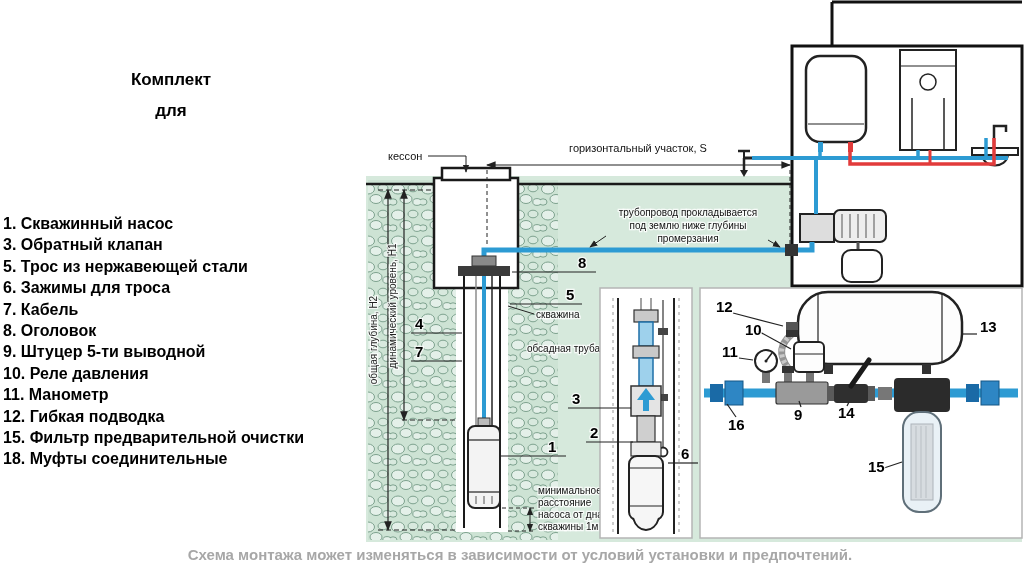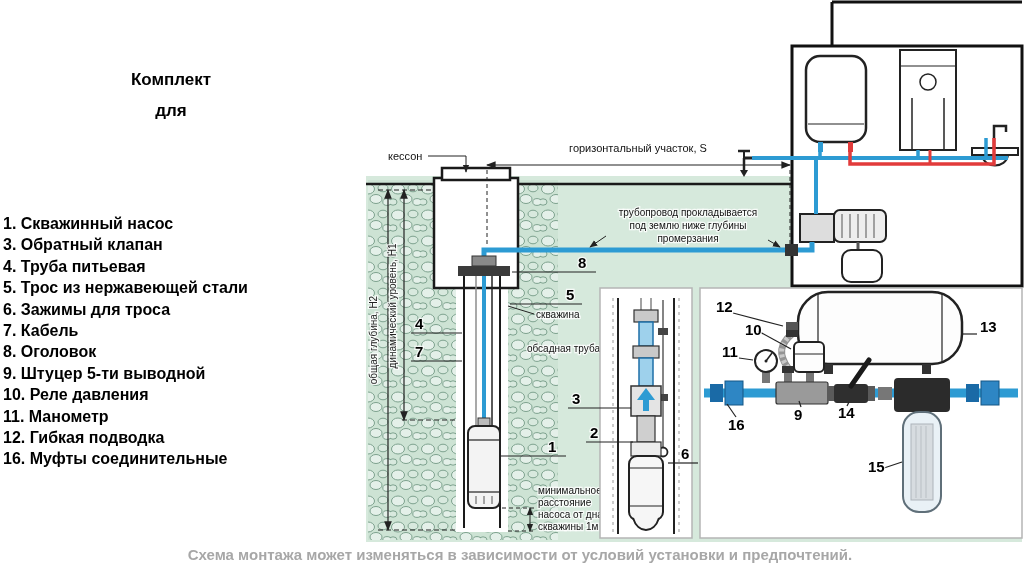--- a/index.html
+++ b/index.html
@@ -345,26 +345,26 @@
   </svg>
 
   <div class="title">
     <div>Комплект</div>
     <div>для</div>
   </div>
 
   <div class="parts">
     <div class="item">1. Скважинный насос</div>
     <div class="item">3. Обратный клапан</div>
-    <div class="item">4. Труба питьевая</div>
     <div class="item">5. Трос из нержавеющей стали</div>
     <div class="item">6. Зажимы для троса</div>
     <div class="item">7. Кабель</div>
     <div class="item">8. Оголовок</div>
     <div class="item">9. Штуцер 5-ти выводной</div>
     <div class="item">10. Реле давления</div>
     <div class="item">11. Манометр</div>
     <div class="item">12. Гибкая подводка</div>
-    <div class="item">16. Муфты соединительные</div>
+    <div class="item">15. Фильтр предварительной очистки</div>
+    <div class="item">18. Муфты соединительные</div>
   </div>
 
   <div class="footer">Схема монтажа может изменяться в зависимости от условий установки и предпочтений.</div>
 </div>
 
 </body></html>

